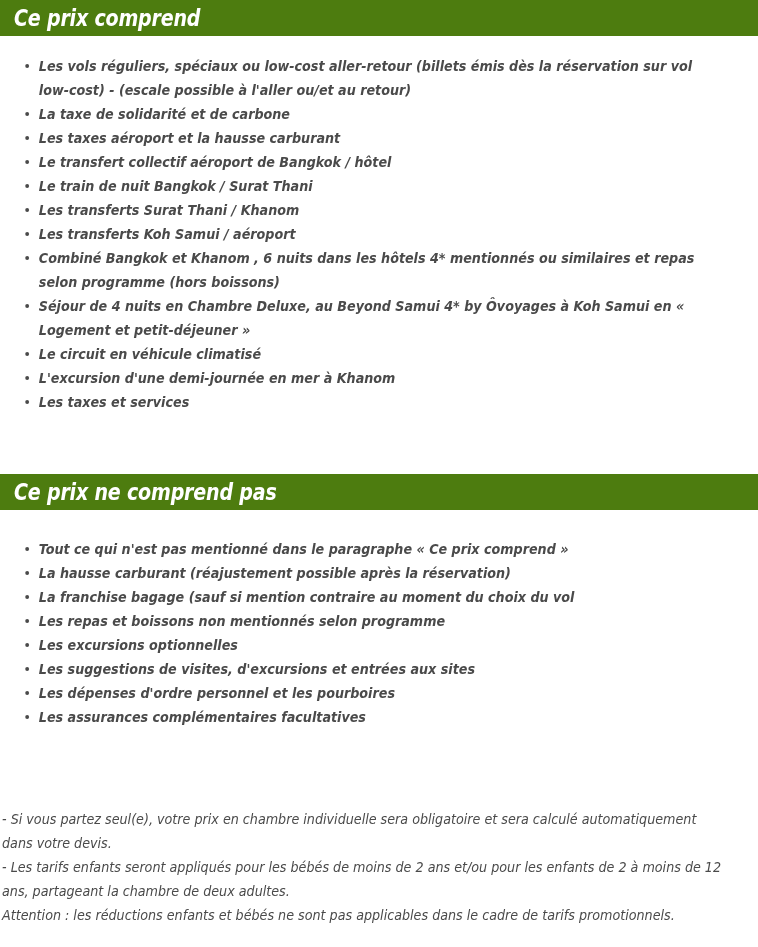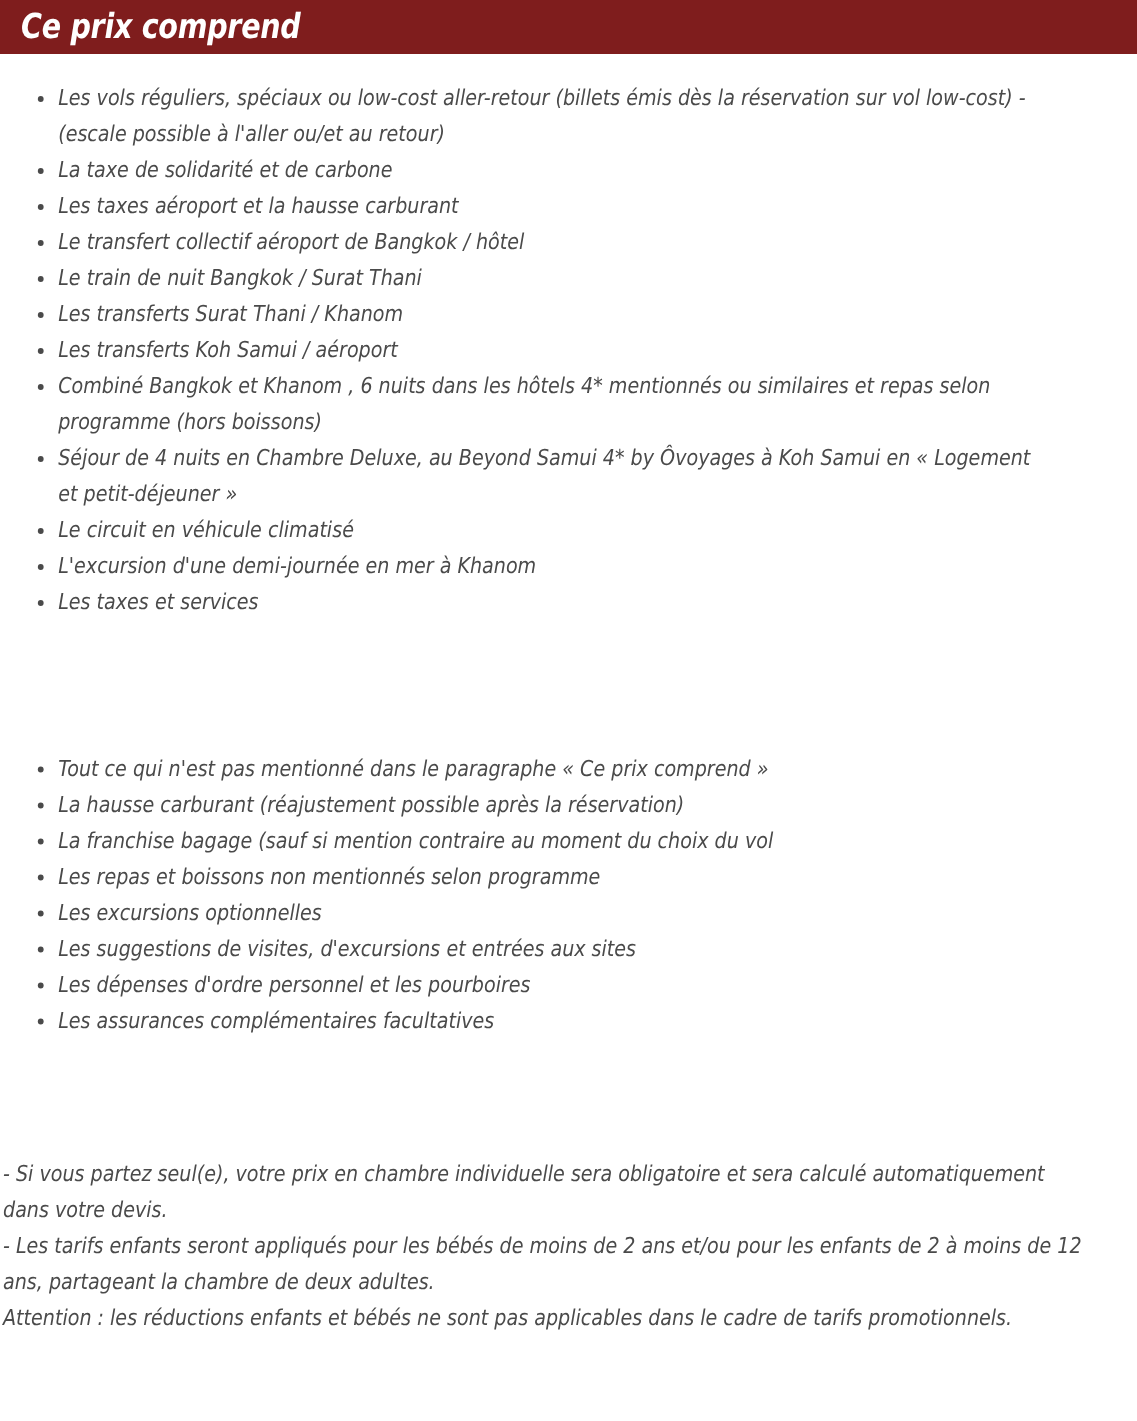--- a/index.html
+++ b/index.html
@@ -14,21 +14,21 @@
     -webkit-font-smoothing: antialiased;
   }
 
   .page {
     position: relative;
     width: 758px;
   }
 
   
   .section-header {
-    background: #7f1d1d;
+    background: #4d7c0f;
     height: 36px;
     display: flex;
     align-items: center;
     padding: 0 16px 0 14px;
     box-sizing: border-box;
   }
   .section-header .title {
     color: #ffffff;
     font-family: "Liberation Sans Narrow", "DejaVu Sans Condensed", "Liberation Sans", sans-serif;
     font-size: 23px;
@@ -39,20 +39,21 @@
     transform: scaleX(0.92);
     transform-origin: left center;
     white-space: nowrap;
   }
 
   
   .bullet-list {
     list-style: none;
     margin: 0;
     padding: 0;
+    font-weight: bold;
   }
   .bullet-list li {
     position: relative;
     color: #4a4a4a;
     font-family: "Liberation Sans Narrow", "DejaVu Sans Condensed", "Liberation Sans", sans-serif;
     font-size: 14.6px;
     font-style: italic;
     line-height: 24px;
     padding-left: 40px;
     padding-right: 34px;
@@ -110,20 +111,23 @@
     <li>Les transferts Koh Samui / aéroport</li>
     <li>Combiné Bangkok et Khanom , 6 nuits dans les hôtels 4* mentionnés ou similaires et repas selon programme (hors boissons)</li>
     <li>Séjour de 4 nuits en Chambre Deluxe, au Beyond Samui 4* by Ôvoyages à Koh Samui en « Logement et petit-déjeuner »</li>
     <li>Le circuit en véhicule climatisé</li>
     <li>L'excursion d'une demi-journée en mer à Khanom</li>
     <li>Les taxes et services</li>
   </ul>
 
   <div class="gap-after-list-1"></div>
 
+  <div class="section-header">
+    <span class="title">Ce prix ne comprend pas</span>
+  </div>
 
   <ul class="bullet-list list-block-2">
     <li>Tout ce qui n'est pas mentionné dans le paragraphe « Ce prix comprend »</li>
     <li>La hausse carburant (réajustement possible après la réservation)</li>
     <li>La franchise bagage (sauf si mention contraire au moment du choix du vol</li>
     <li>Les repas et boissons non mentionnés selon programme</li>
     <li>Les excursions optionnelles</li>
     <li>Les suggestions de visites, d'excursions et entrées aux sites</li>
     <li>Les dépenses d'ordre personnel et les pourboires</li>
     <li>Les assurances complémentaires facultatives</li>

